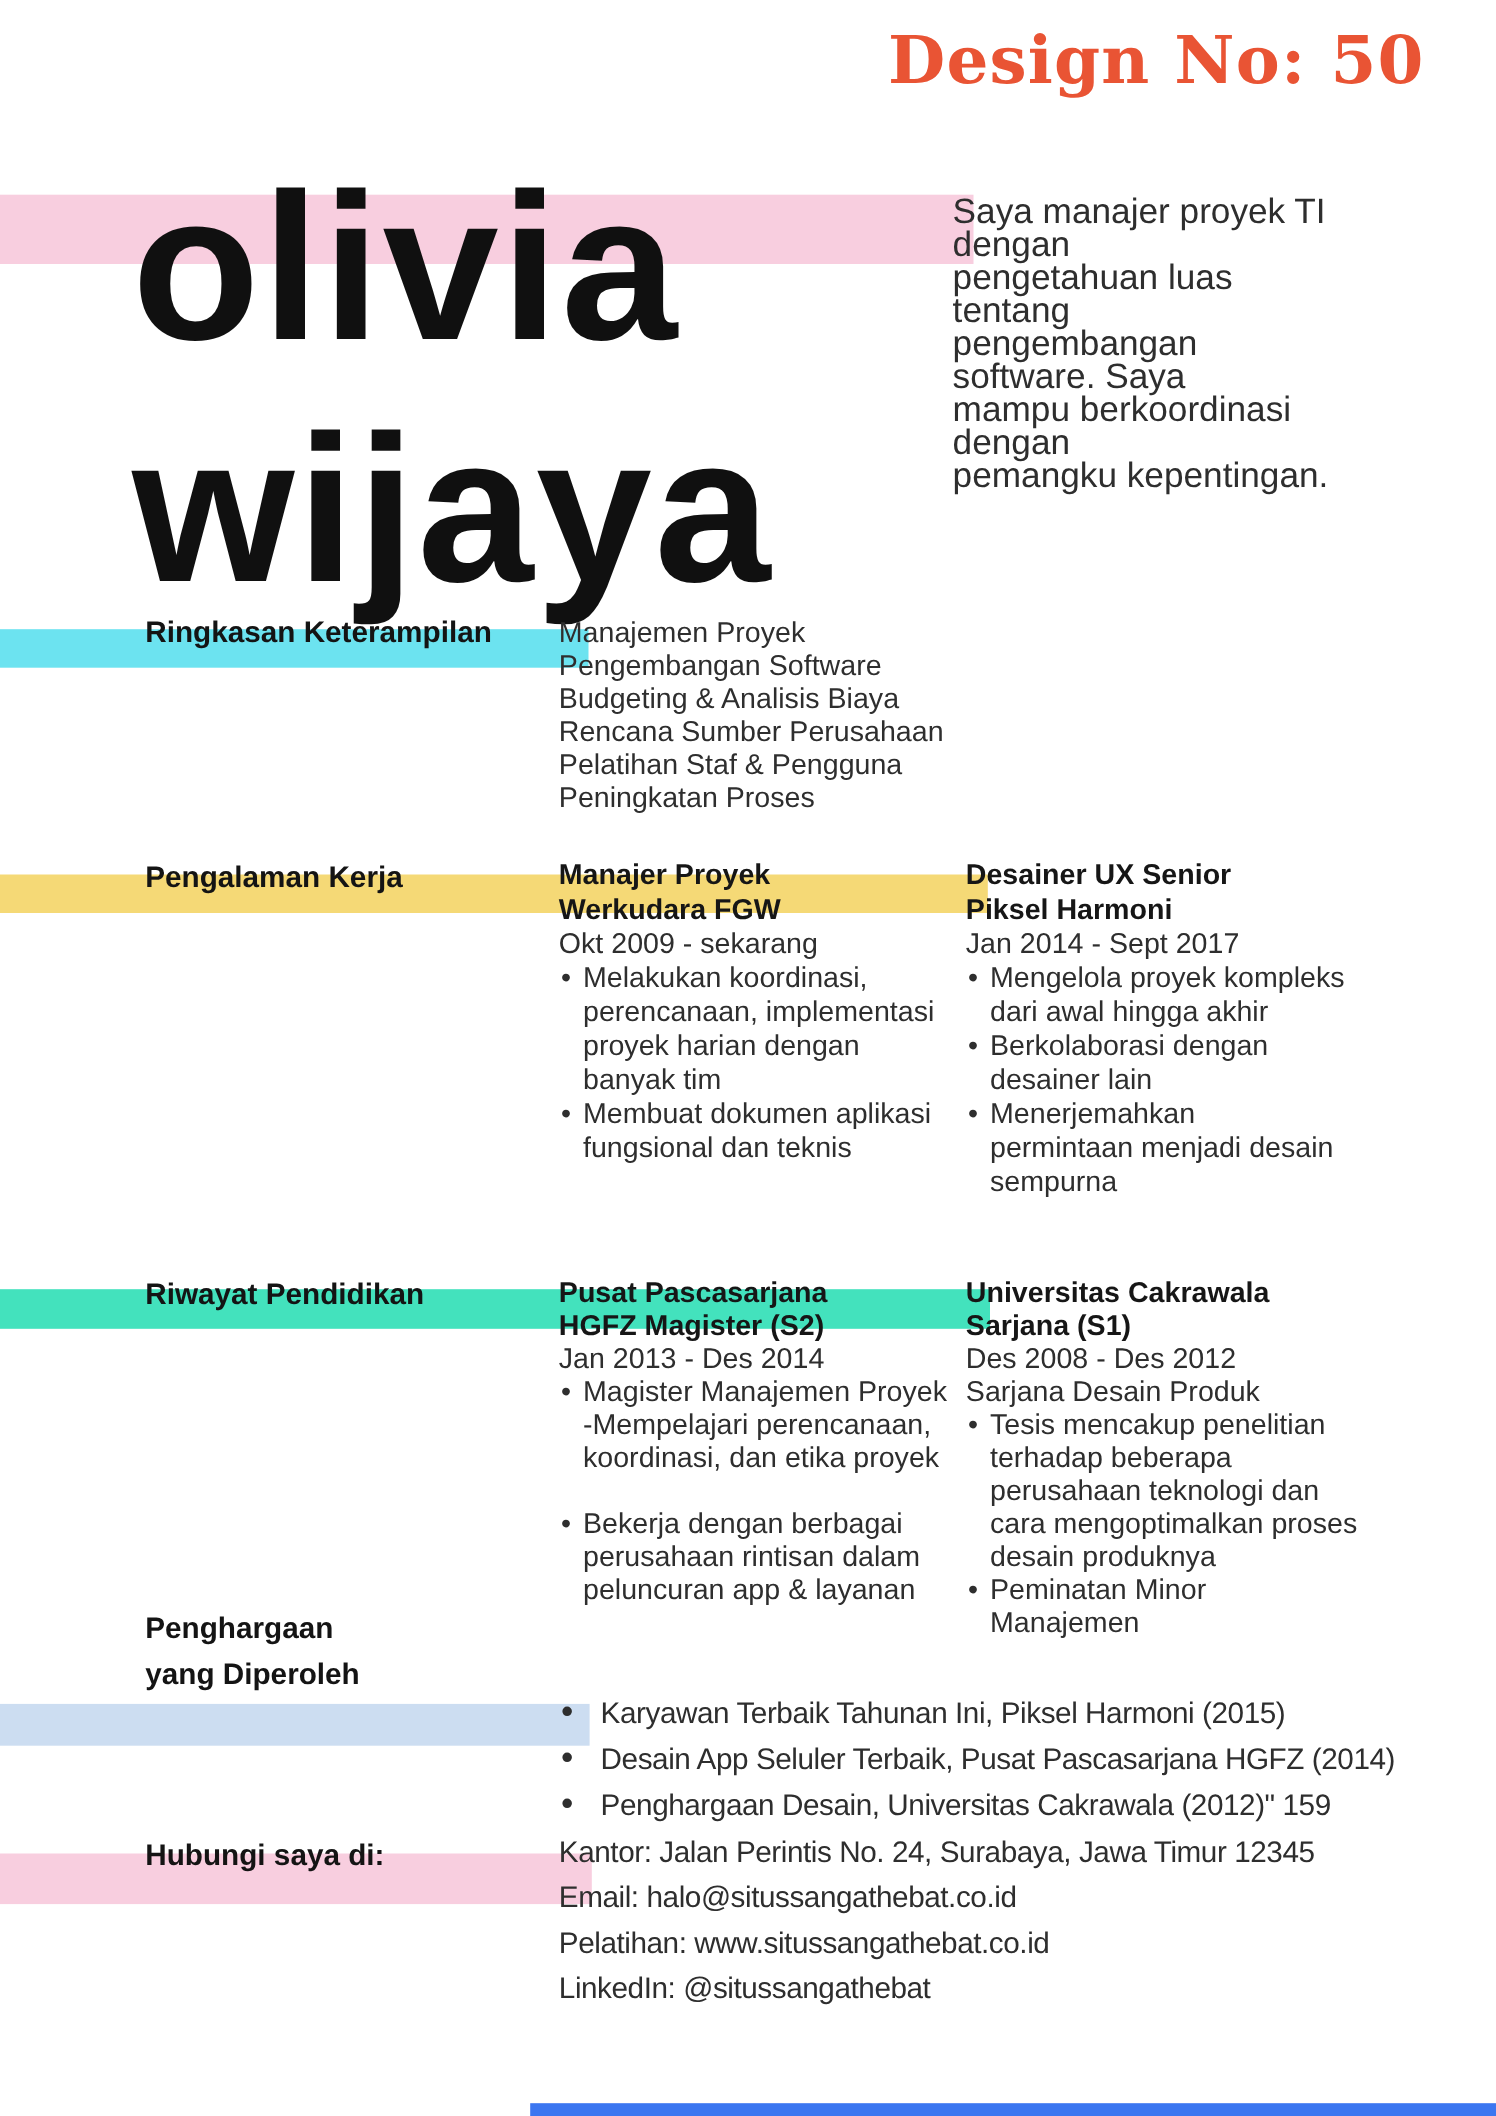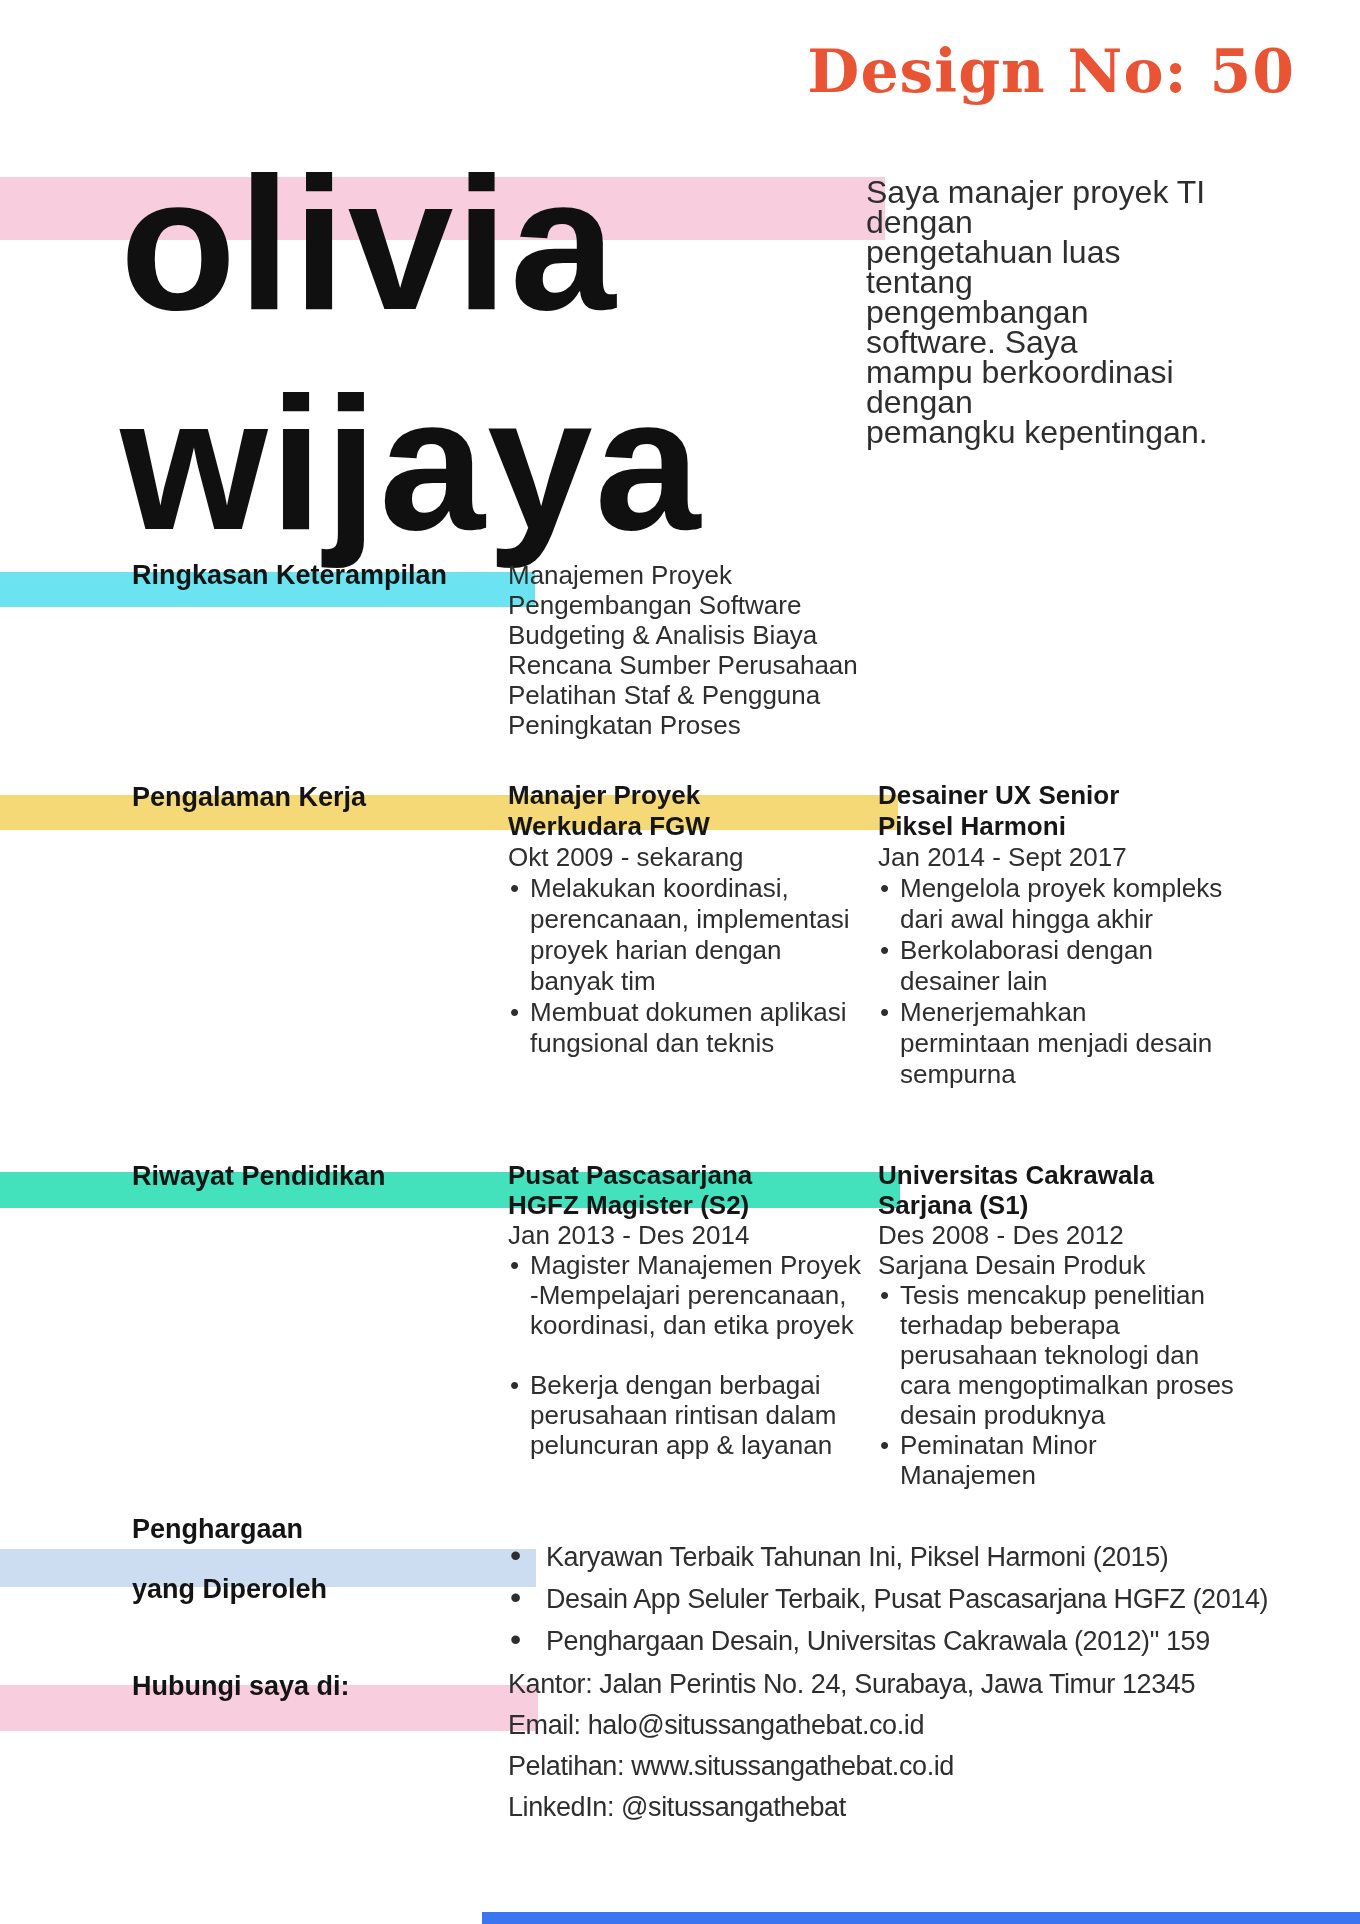--- a/index.html
+++ b/index.html
@@ -12,41 +12,41 @@
   .bar-name   {left:0;   top:177;  width:885px; height:63px; background:#F8CEDF;}
   .bar-skills {left:0;   top:572px;width:535px; height:35px; background:#6CE3F0;}
   .bar-work   {left:0;   top:795px;width:898px; height:35px; background:#F5D976;}
   .bar-edu    {left:0;   top:1172px;width:900px;height:36px; background:#43E2BD;}
   .bar-awards {left:0;   top:1549px;width:536px;height:38px; background:#CCDDF1;}
   .bar-contact{left:0;   top:1685px;width:538px;height:46px; background:#F8CEDF;}
   .bar-bottom {left:482px;top:1912px;width:878px;height:12px;background:#3B76F0;}
   .bar-name{top:177px;}
   
   .badge{
-    position:absolute;top:36px;right:65px;z-index:2;
+    position:absolute;top:20px;right:65px;z-index:2;
     font-family:"DejaVu Serif","Liberation Serif",serif;font-weight:bold;
     font-size:60px;letter-spacing:1px;color:#E95434;white-space:nowrap;
   }
   .name{
     position:absolute;left:120px;top:133px;z-index:1;
     font-weight:800;font-size:190px;line-height:220px;letter-spacing:2px;color:#101010;
   }
   .summary{
     position:absolute;left:866px;top:177px;width:360px;z-index:1;
     font-size:32px;line-height:30px;white-space:pre-line;
   }
   
   .lbl{
     position:absolute;left:132px;z-index:1;
     font-weight:700;font-size:27px;line-height:32px;color:#141414;white-space:pre-line;
   }
   .lbl-skills {top:559px;}
   .lbl-work   {top:781px;}
   .lbl-edu    {top:1160px;}
-  .lbl-awards {top:1499px;line-height:60px;}
+  .lbl-awards {top:1459px;line-height:42px;}
   .lbl-contact{top:1670px;}
   
   .col{position:absolute;z-index:1;font-size:26px;line-height:31px;width:360px;}
   .col .bold{font-weight:700;color:#161616;}
   .col-skills{left:508px;top:560px;line-height:30px;}
   .col-work-1{left:508px;top:780px;}
   .col-work-2{left:878px;top:780px;}
   .col-edu-1 {left:508px;top:1160px;line-height:30px;}
   .col-edu-2 {left:878px;top:1160px;line-height:30px;}
   ul.plain{list-style:none;margin:0;padding:0;}

